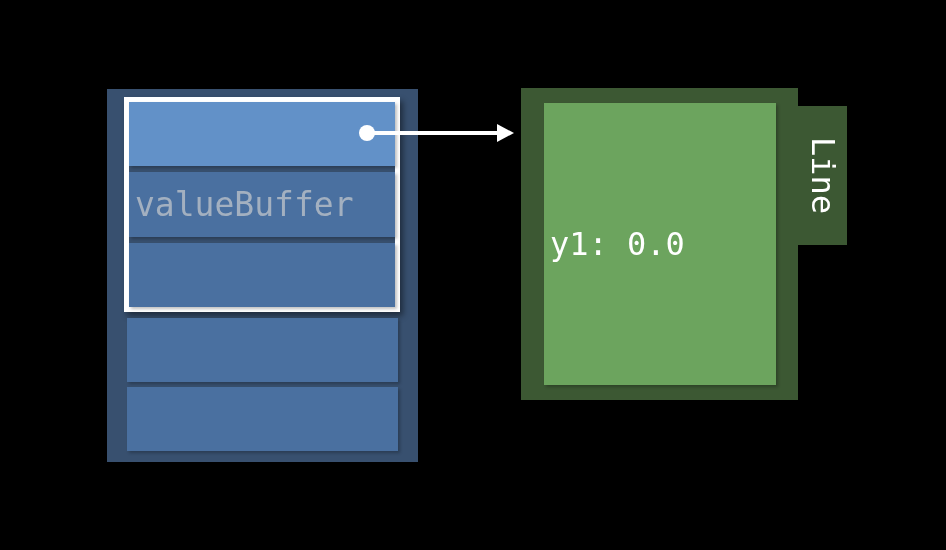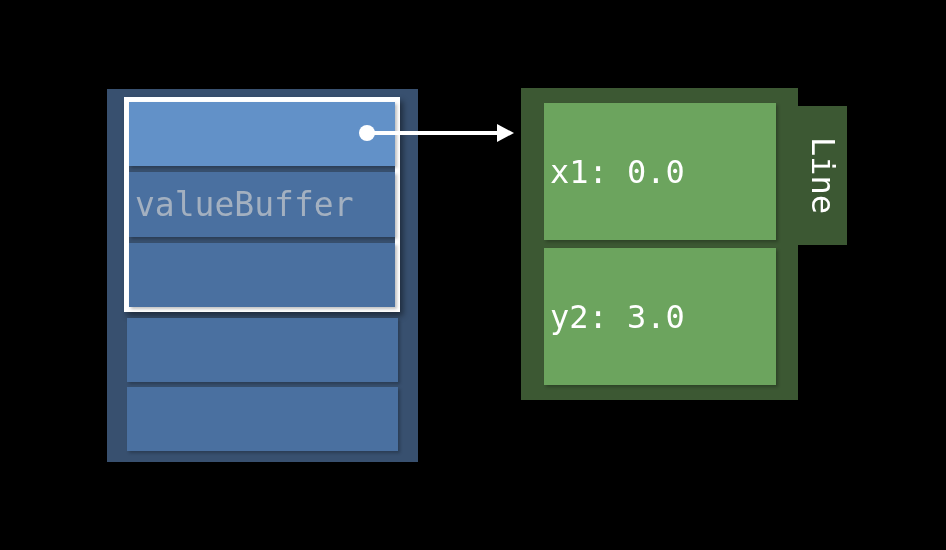--- a/index.html
+++ b/index.html
@@ -125,21 +125,18 @@
     <polygon points="497,124 514,133 497,142" fill="#FFFFFF"></polygon>
   </svg>
 
   <div class="line-tab">
     <span>Line</span>
   </div>
 
   <div class="line-card">
     <div class="line-rows">
       <div class="grow">
-        <span>x1: 0.0</span>
-      </div>
-      <div class="grow">
-        <span>y2: 3.0</span>
+        <span>y1: 0.0</span>
       </div>
     </div>
   </div>
 
 </div>
 
 </body></html>

